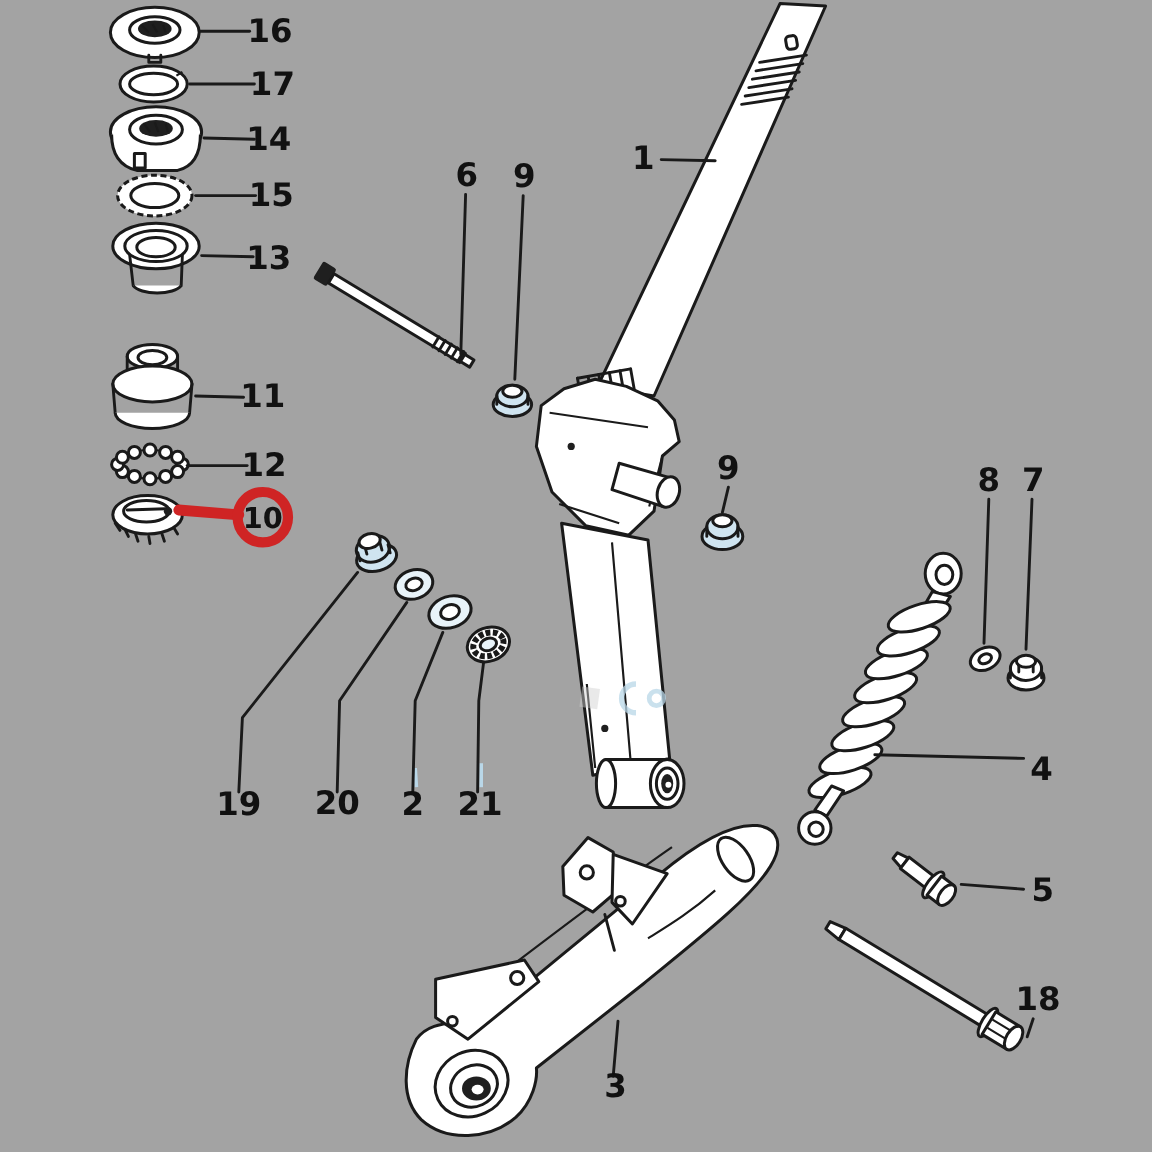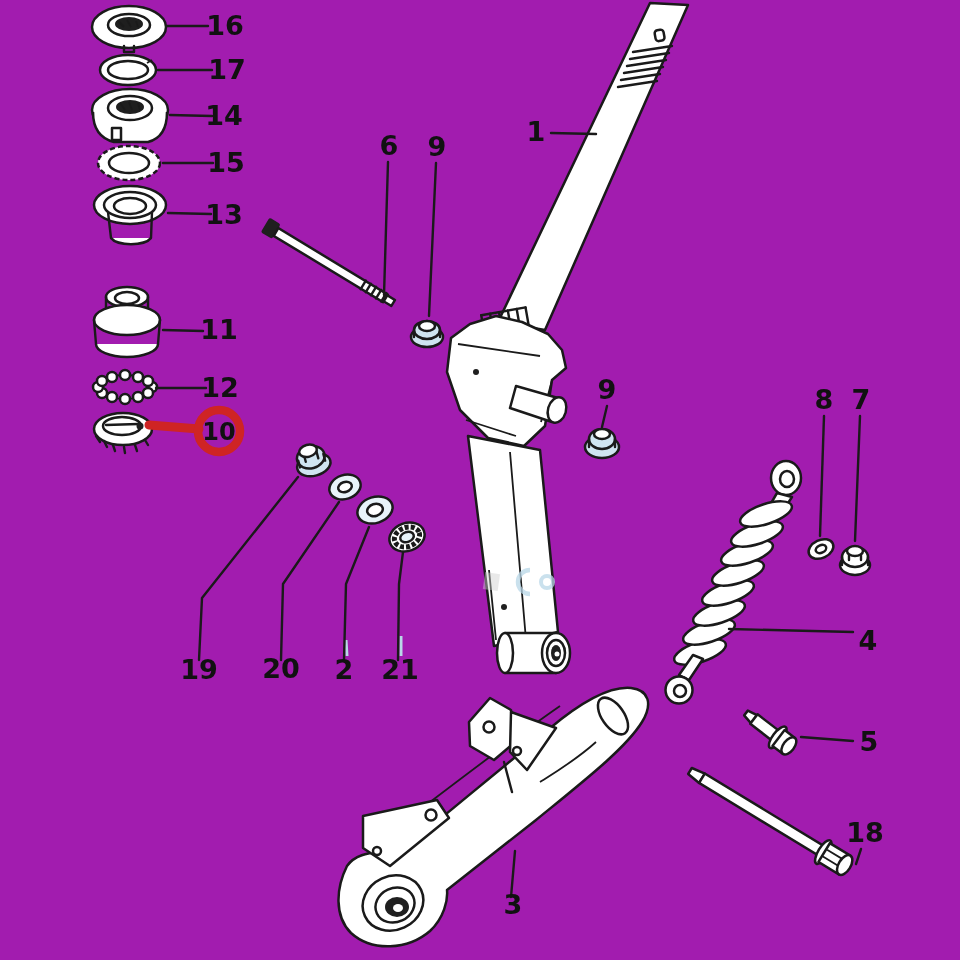--- a/index.html
+++ b/index.html
@@ -1,16 +1,16 @@
 <!DOCTYPE html>
 <html><head>
 <meta charset="utf-8">
 <style>
   html,body{margin:0;padding:0;background:#fff;}
-  .stage{position:relative;width:960px;height:960px;background:#a21caf;overflow:hidden;
+  .stage{position:relative;width:960px;height:960px;background:#a3a3a3;overflow:hidden;
          font-family:"DejaVu Sans", sans-serif;}
   svg{display:block;}
   .ln{stroke:#1a1a1a;stroke-width:2.4;fill:none;stroke-linecap:round;stroke-linejoin:round;}
   .thin{stroke:#1a1a1a;stroke-width:1.8;fill:none;}
   .pt{stroke:#1a1a1a;stroke-width:2.5;fill:#ffffff;stroke-linejoin:round;}
   .ptb{stroke:#1a1a1a;stroke-width:2.5;fill:#cfe4f0;stroke-linejoin:round;}
   .ptl{stroke:#1a1a1a;stroke-width:2.5;fill:#e8f3f9;stroke-linejoin:round;}
   .dark{fill:#1f1f1f;stroke:none;}
   .lbl{font-family:"DejaVu Sans", sans-serif;font-weight:bold;font-size:27px;fill:#111;
        text-anchor:middle;}

